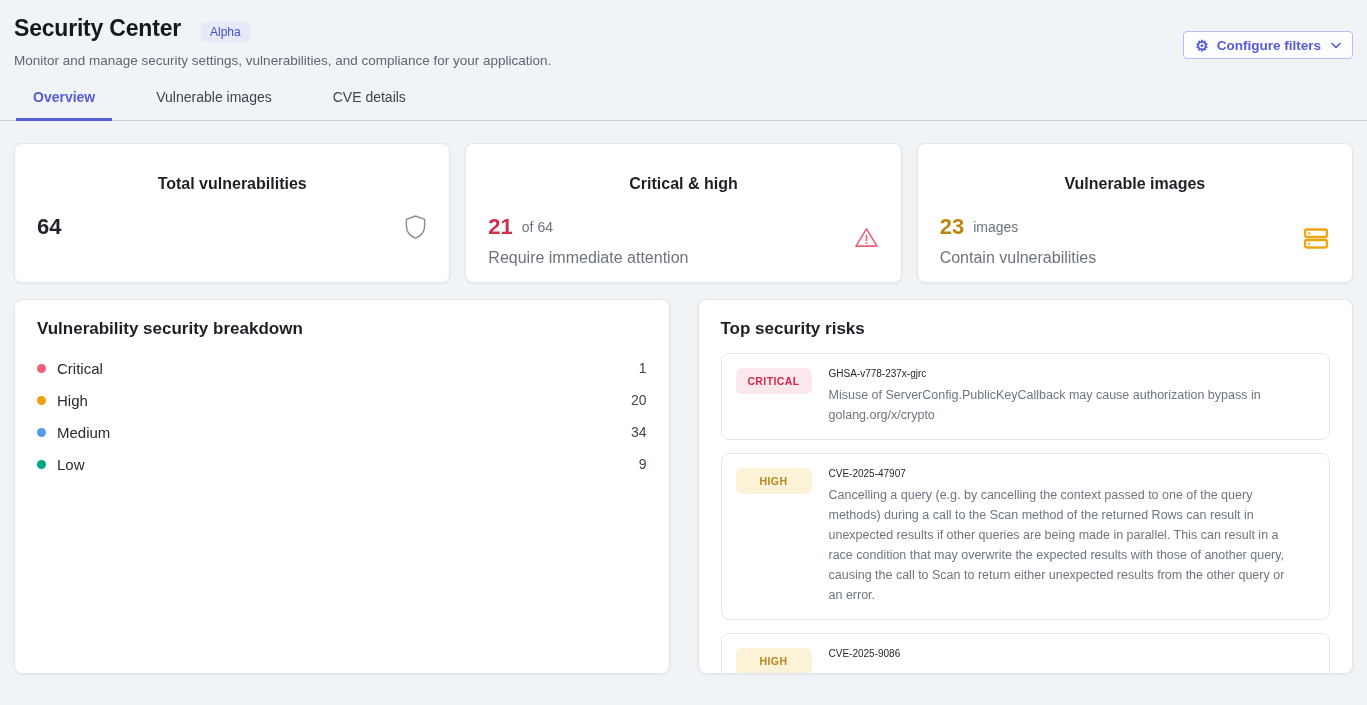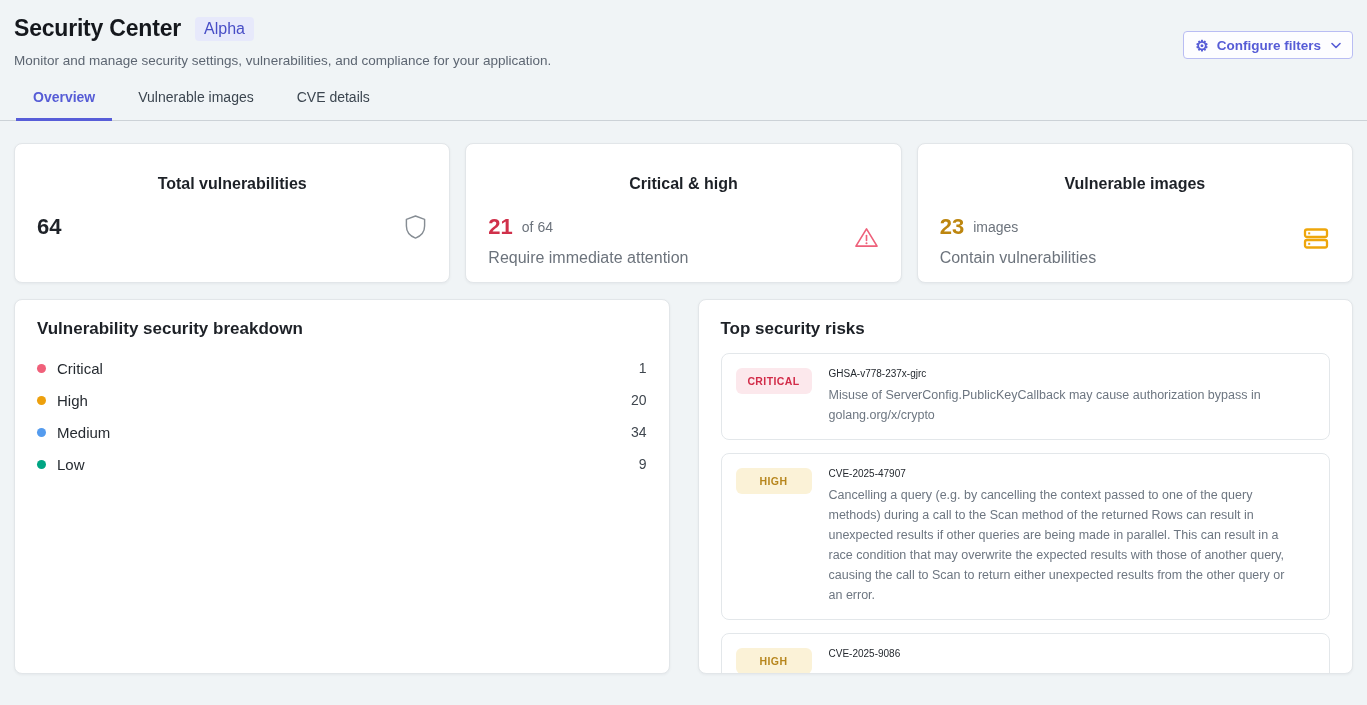--- a/index.html
+++ b/index.html
@@ -6,41 +6,41 @@
   html, body { width: 1367px; height: 705px; overflow: hidden; }
   body {
     background: #f0f4f6;
     font-family: "Liberation Sans", "DejaVu Sans", sans-serif;
     color: #191d23;
     position: relative;
   }
   .page { padding: 15px 14px 0 14px; }
 
   
-  .title-row { display: flex; align-items: center; gap: 14px; }
+  .title-row { display: flex; align-items: flex-end; gap: 20px; }
   .page-title { font-size: 23px; font-weight: 700; letter-spacing: -0.2px; color: #15181d; }
   .alpha-badge {
-    background: #e7e9fb; color: #474dc6; font-size: 16px; font-weight: 500;
+    background: #e7e9fb; color: #474dc6; font-size: 12px; font-weight: 500;
     padding: 4px 9px; border-radius: 4px; line-height: 1;
   }
   .subtitle { margin-top: 11px; font-size: 13.5px; color: #5d6672; }
 
   .filters-btn {
     position: absolute; top: 31px; right: 14px;
     display: flex; align-items: center; gap: 8px;
     height: 28px; padding: 0 11px;
     background: #fdfdff; border: 1px solid #b9bdf3; border-radius: 4px;
     color: #565cd6; font-size: 13.5px; font-weight: 700;
     font-family: "Liberation Sans", sans-serif; cursor: pointer;
   }
   .gear { font-size: 15px; line-height: 1; }
   .chev { display: inline-flex; margin-left: 2px; }
 
   
-  .tabs-wrap { margin: 21px -14px 8px -14px; padding: 0 16px; border-bottom: 1px solid #ccd2d7; display: flex; }
+  .tabs-wrap { margin: 21px -14px 8px -14px; padding: 0 16px; border-bottom: 1px solid #ccd2d7; display: flex; gap: 18px; }
   .tab {
     padding: 0 17px 13px 17px; margin-right: 9px; font-size: 14px; color: #3c4650;
     cursor: pointer; position: relative; border-bottom: 3px solid transparent; margin-bottom: -1px;
   }
   .tab.active { color: #565cd6; font-weight: 700; border-bottom-color: #575dd8; }
 
   
   .cards-row { display: flex; gap: 15px; margin-top: 22px; }
   .stat-card {
     flex: 1; height: 140px; background: #fff; border: 1px solid #e2e6e9; border-radius: 8px;

